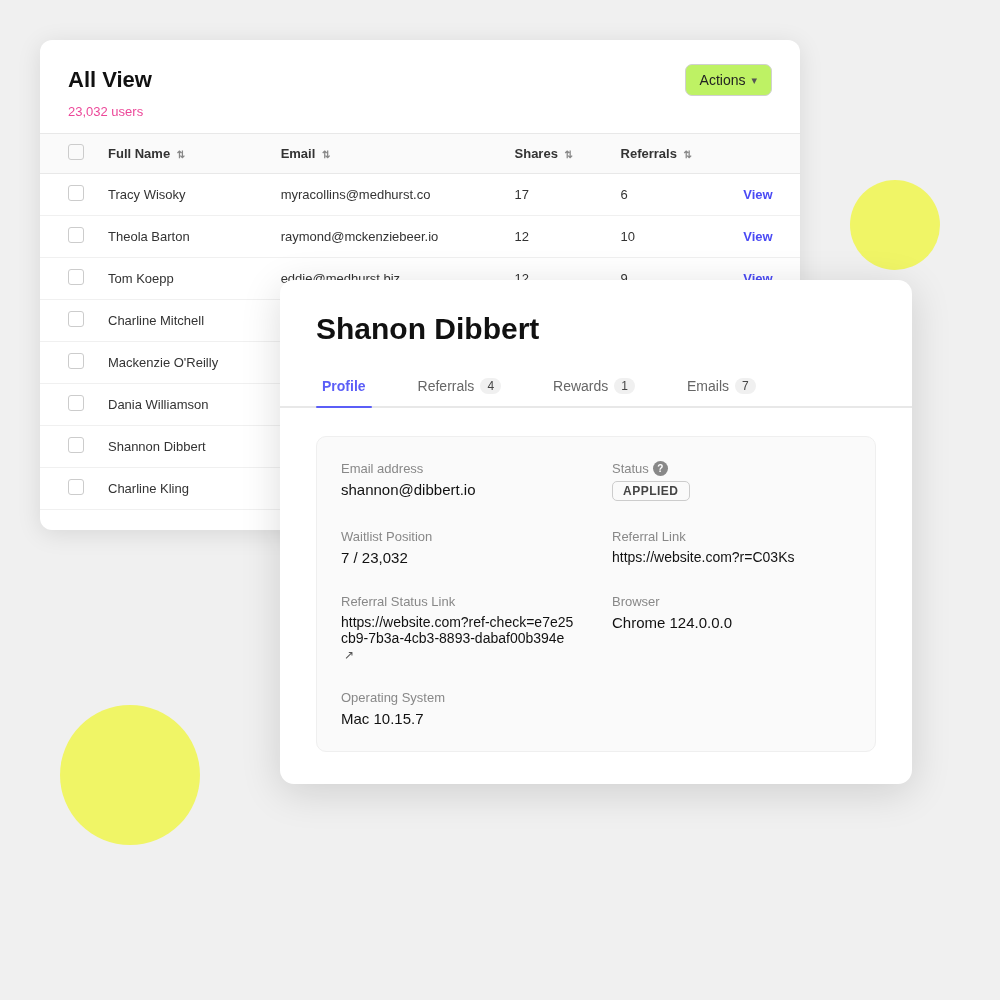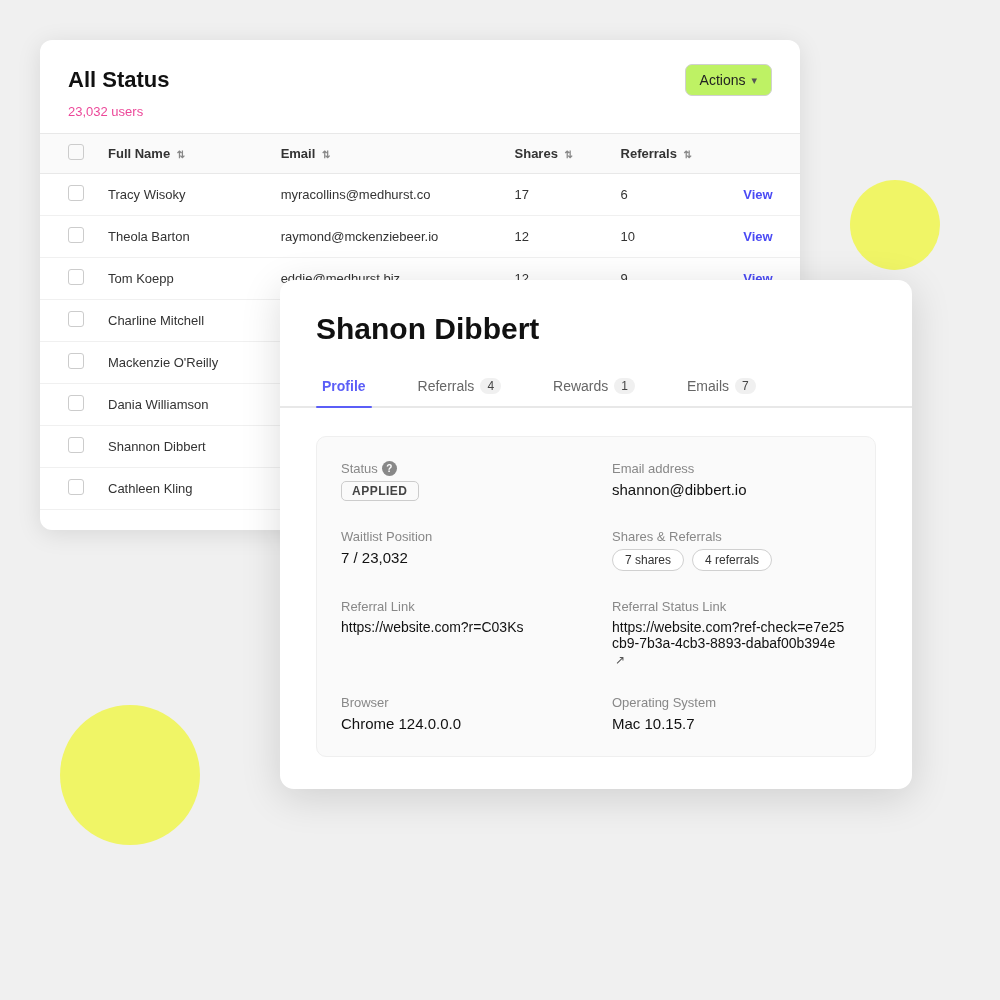--- a/index.html
+++ b/index.html
@@ -308,21 +308,21 @@
   </style>
 </head>
 <body>
 
 <div class="yellow-circle-top"></div>
 <div class="yellow-circle-bottom"></div>
 
 <div class="all-users-panel">
   <div class="all-users-header">
     <div>
-      <div class="all-users-title">All Status</div>
+      <div class="all-users-title">All View</div>
     </div>
     <button class="actions-btn">
       <span>Actions</span>
       <span class="chevron">▾</span>
     </button>
   </div>
   <div class="all-users-count">23,032 users</div>
 
   <table class="users-table">
     <thead>
@@ -405,21 +405,21 @@
       <td>Shannon Dibbert</td>
       <td>jeannie@gre...</td>
       <td></td>
       <td></td>
       <td></td>
     </tr>
         <tr>
       <td class="checkbox-cell">
         <span class="col-checkbox"></span>
       </td>
-      <td>Cathleen Kling</td>
+      <td>Charline Kling</td>
       <td>loraine@lock...</td>
       <td></td>
       <td></td>
       <td></td>
     </tr>
       </tbody>
   </table>
 </div>
 
 <div class="profile-panel">
@@ -443,48 +443,39 @@
       <span>Emails</span>
       <span class="tab-badge">7</span>
     </div>
   </div>
 
   <div class="profile-content">
     <div class="info-card">
       <div class="info-grid">
 
         <div class="info-field">
+          <div class="info-label">Email address</div>
+          <div class="info-value">shannon@dibbert.io</div>
+        </div>
+
+        <div class="info-field">
           <div class="info-label">
             <span>Status</span>
             <span class="help-icon">?</span>
           </div>
           <div class="info-value">
             <span class="status-badge">APPLIED</span>
           </div>
         </div>
 
         <div class="info-field">
-          <div class="info-label">Email address</div>
-          <div class="info-value">shannon@dibbert.io</div>
-        </div>
-
-        <div class="info-field">
           <div class="info-label">Waitlist Position</div>
           <div class="info-value">7 / 23,032</div>
         </div>
 
-        <div class="info-field">
-          <div class="info-label">Shares &amp; Referrals</div>
-          <div class="info-value">
-            <div class="shares-badges">
-              <span class="share-badge">7 shares</span>
-              <span class="share-badge">4 referrals</span>
-            </div>
-          </div>
-        </div>
 
         <div class="info-field">
           <div class="info-label">Referral Link</div>
           <div class="info-value link-text">https://website.com?r=C03Ks</div>
         </div>
 
         <div class="info-field">
           <div class="info-label">Referral Status Link</div>
           <div class="info-value link-text">
             <span>https://website.com?ref-check=e7e25cb9-7b3a-4cb3-8893-dabaf00b394e</span>

